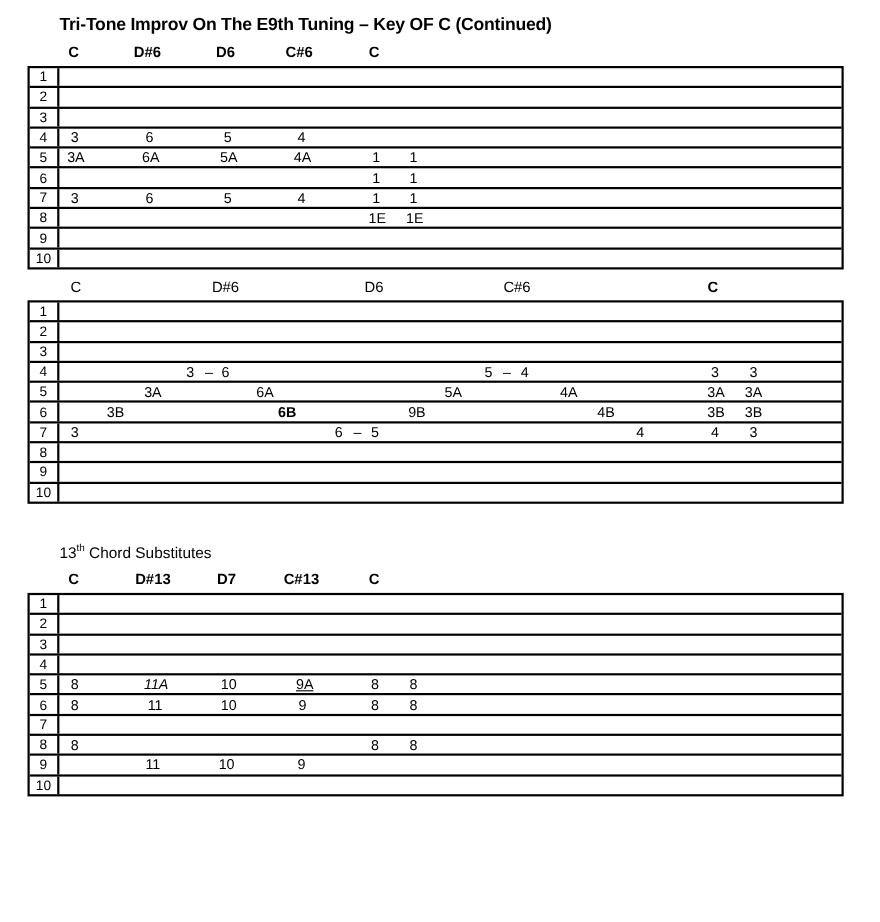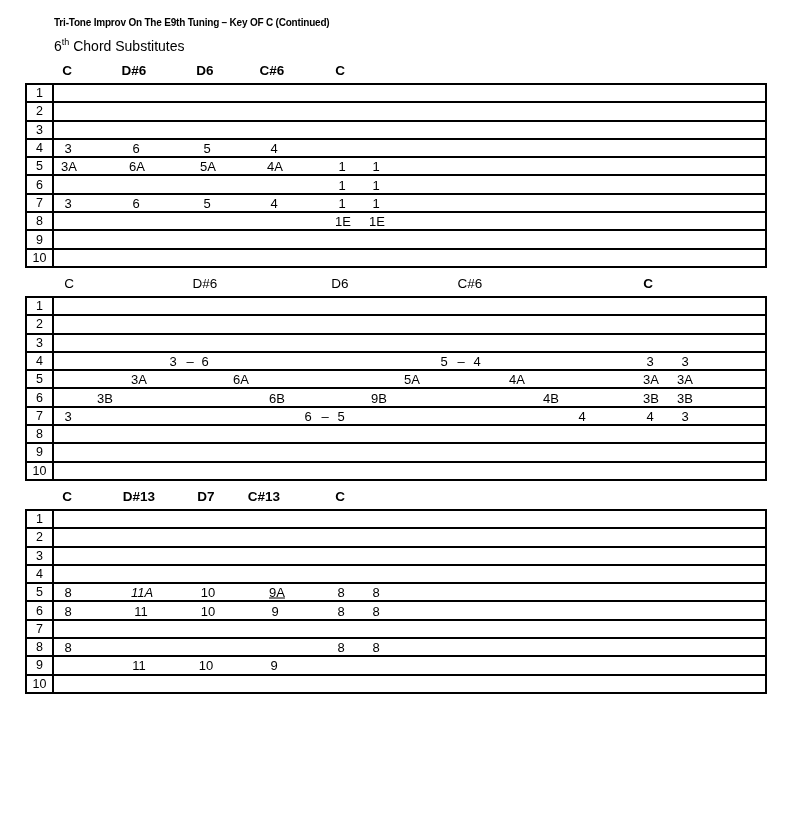--- a/index.html
+++ b/index.html
@@ -9,21 +9,21 @@
   }
   body {
     width: 800px;
     height: 838px;
     font-family: "Liberation Sans", sans-serif;
     color: #000000;
     overflow: hidden;
   }
   .title {
     margin: 14px 0 0 54px;
-    font-size: 10px;
+    font-size: 16px;
     font-weight: bold;
     line-height: 18px;
     letter-spacing: -0.2px;
   }
   .section-label {
     margin: 5px 0 0 54px;
     font-size: 14px;
     line-height: 18px;
   }
   .section + .section .section-label {
@@ -80,21 +80,20 @@
     white-space: nowrap;
   }
 </style>
 </head>
 <body>
 
 <div class="page">
   <div class="title">Tri-Tone Improv On The E9th Tuning – Key OF C (Continued)</div>
   <div id="tables-root">
       <div class="section">
-        <div class="section-label"><span>6</span><sup>th</sup><span> Chord Substitutes</span></div>
         <div class="chord-header-row">
           <span class="chord-label bold" style="left: 42px;">C</span>
           <span class="chord-label bold" style="left: 109px;">D#6</span>
           <span class="chord-label bold" style="left: 180px;">D6</span>
           <span class="chord-label bold" style="left: 247px;">C#6</span>
           <span class="chord-label bold" style="left: 315px;">C</span>
         </div>
         <div class="tab-grid">
           <div class="tab-row">
             <div class="row-num">1</div>
@@ -182,21 +181,21 @@
             <span class="fret-cell" style="left: 112px;">3A</span>
             <span class="fret-cell" style="left: 214px;">6A</span>
             <span class="fret-cell" style="left: 385px;">5A</span>
             <span class="fret-cell" style="left: 490px;">4A</span>
             <span class="fret-cell" style="left: 624px;">3A</span>
             <span class="fret-cell" style="left: 658px;">3A</span>
           </div>
           <div class="tab-row">
             <div class="row-num">6</div>
             <span class="fret-cell" style="left: 78px;">3B</span>
-            <span class="fret-cell" style="left: 250px;">6B</span>
+            <span class="fret-cell" style="left: 234px; font-weight: bold;">6B</span>
             <span class="fret-cell" style="left: 352px;">9B</span>
             <span class="fret-cell" style="left: 524px;">4B</span>
             <span class="fret-cell" style="left: 624px;">3B</span>
             <span class="fret-cell" style="left: 658px;">3B</span>
           </div>
           <div class="tab-row">
             <div class="row-num">7</div>
             <span class="fret-cell" style="left: 41px;">3</span>
             <span class="fret-cell" style="left: 281px;">6</span>
             <span class="fret-cell" style="left: 298px;">–</span>
@@ -210,25 +209,26 @@
           </div>
           <div class="tab-row">
             <div class="row-num">9</div>
           </div>
           <div class="tab-row">
             <div class="row-num">10</div>
           </div>
         </div>
       </div>
       <div class="section">
+        <div class="section-label"><span>13</span><sup>th</sup><span> Chord Substitutes</span></div>
         <div class="chord-header-row">
           <span class="chord-label bold" style="left: 42px;">C</span>
           <span class="chord-label bold" style="left: 114px;">D#13</span>
           <span class="chord-label bold" style="left: 181px;">D7</span>
-          <span class="chord-label bold" style="left: 239px;">C#13</span>
+          <span class="chord-label bold" style="left: 249px;">C#13</span>
           <span class="chord-label bold" style="left: 315px;">C</span>
         </div>
         <div class="tab-grid">
           <div class="tab-row">
             <div class="row-num">1</div>
           </div>
           <div class="tab-row">
             <div class="row-num">2</div>
           </div>
           <div class="tab-row">

